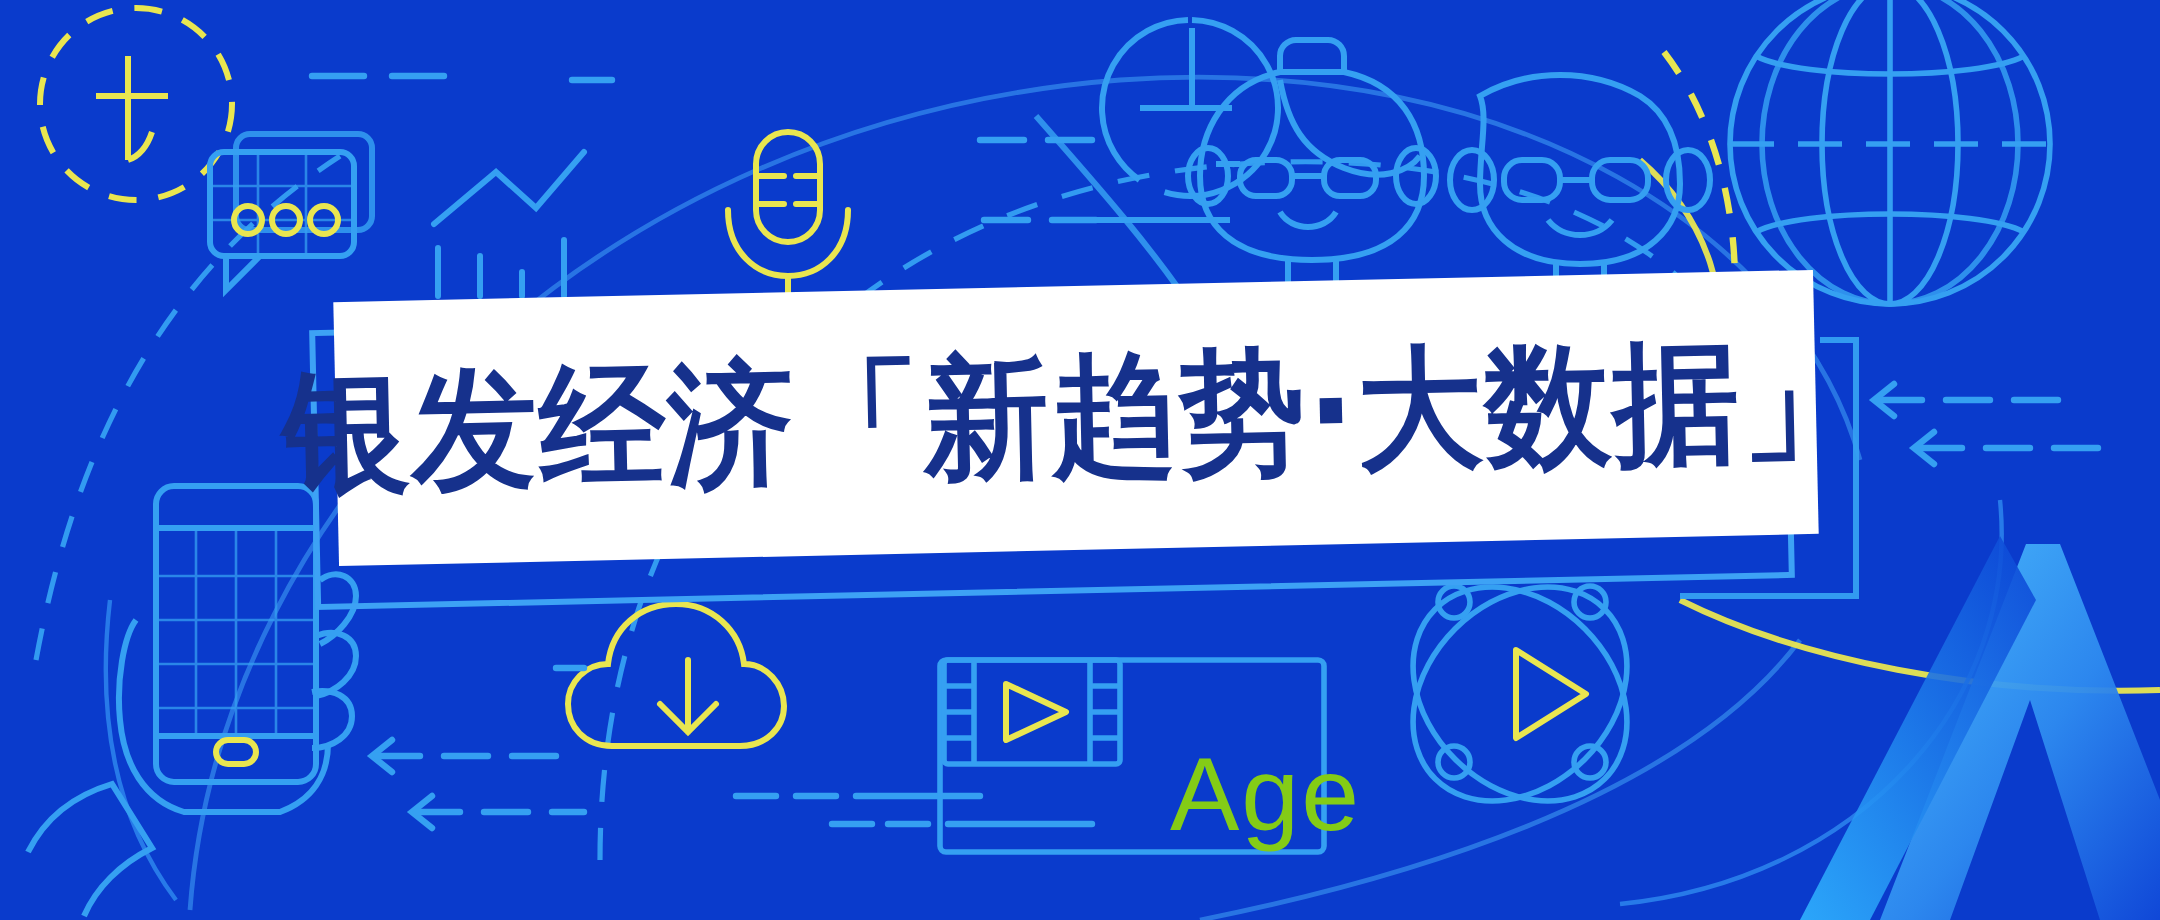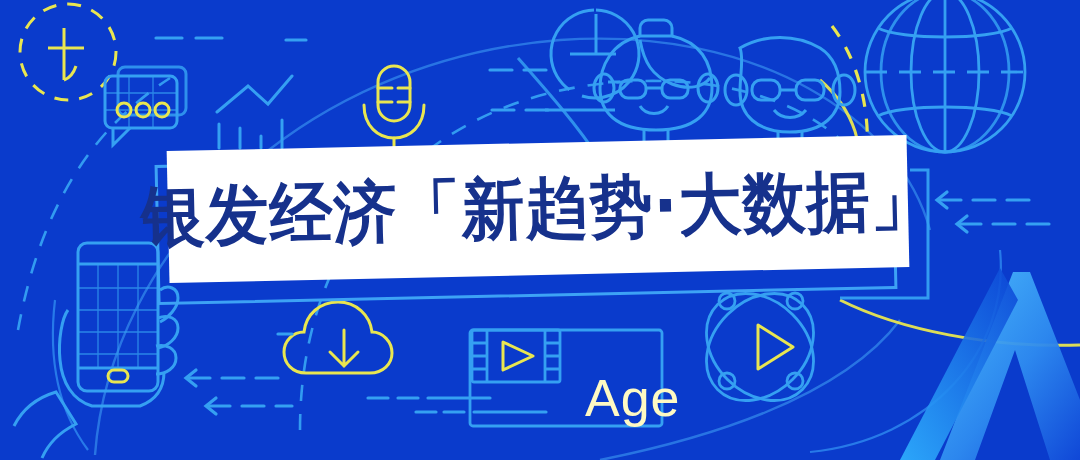--- a/index.html
+++ b/index.html
@@ -50,21 +50,21 @@
     font-weight:bold;
     letter-spacing:1px;
     white-space:nowrap;
     font-family:"DejaVu Sans", sans-serif;
     transform:scaleY(1.06);
   }
   .age-label {
     position:absolute;
     left:585px; top:368px;
     font-size:52px;
-    color:#fef9c3;
+    color:#84cc16;
     font-weight:300;
     letter-spacing:1px;
     font-family:"Liberation Sans", sans-serif;
   }
 </style>
 </head>
 <body>
 
 <div id="banner">
 

